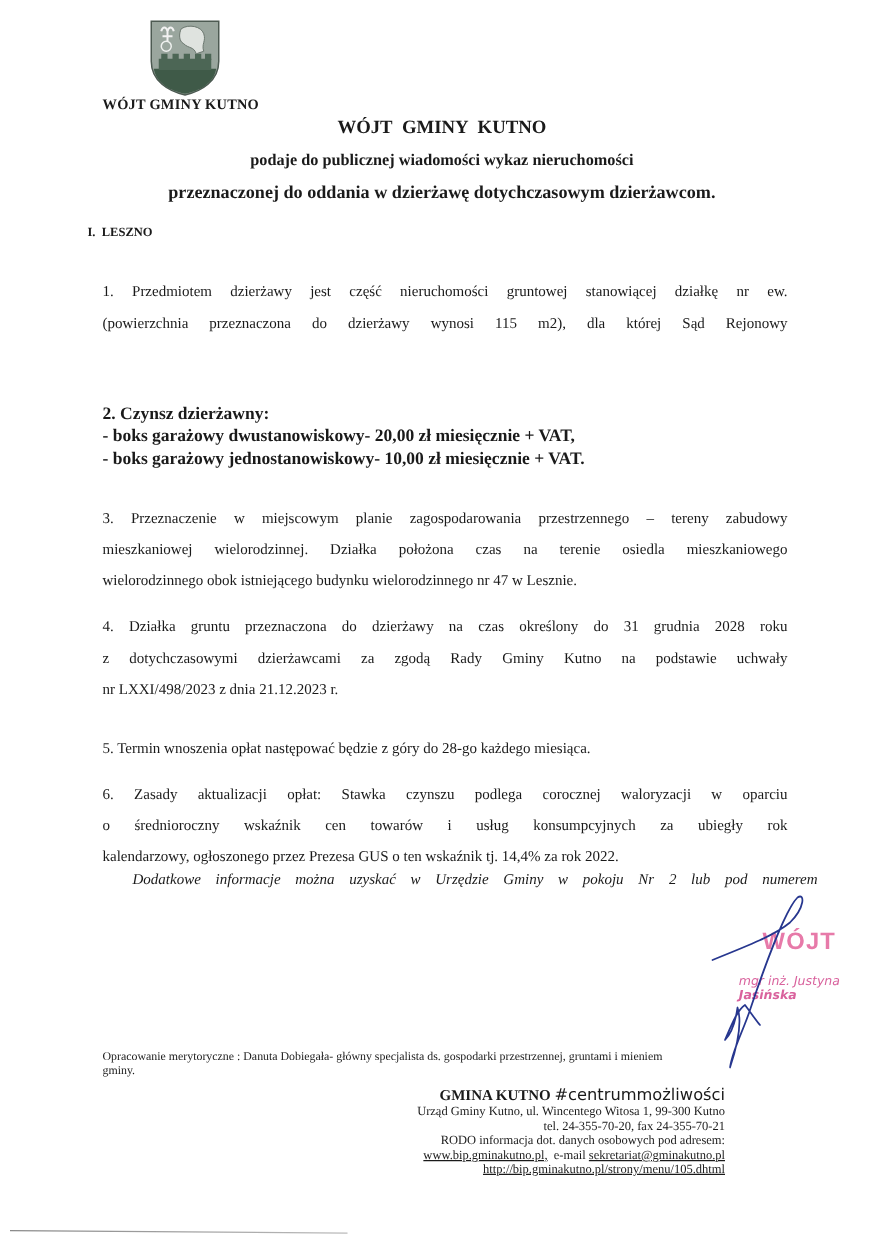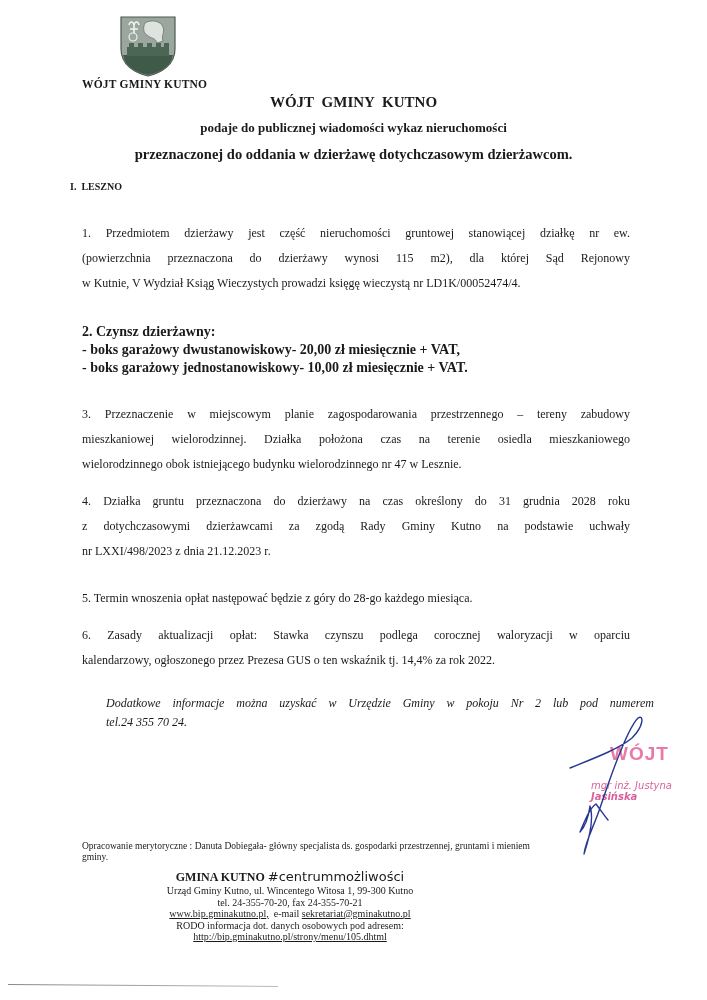--- a/index.html
+++ b/index.html
@@ -24,21 +24,21 @@
   #p5 { top: 586px; }
   #p6 { top: 623px; }
   #p7 { top: 694px; font-style: italic; line-height: 19px; margin-left: 24px; }
   #stamp-title { left: 610px; top: 743px; font-family: Liberation Sans, sans-serif; font-weight: bold;
                  font-size: 19px; color: #e77aa9; letter-spacing: 1px; }
   #stamp-name { left: 591px; top: 780px; font-family: "DejaVu Sans", sans-serif; font-style: italic;
                 font-size: 10px; color: #d9629d; }
   #stamp-name b { font-weight: bold; }
   #signature { left: 560px; top: 708px; width: 110px; height: 150px; }
   #footer-note { left: 82px; top: 841px; width: 460px; font-size: 9.5px; line-height: 11px; }
-  #footer { left: 0; width: 580px; top: 869px; text-align: center; font-size: 10px; line-height: 11.5px; }
+  #footer { left: 0; width: 580px; top: 869px; text-align: right; font-size: 10px; line-height: 11.5px; }
   #footer .brand { font-size: 12px; line-height: 15px; }
   #footer .brand b { font-weight: bold; }
   #footer .brand span.tag { font-family: "DejaVu Sans", sans-serif; font-size: 13px; font-weight: normal; }
   #footer a { color: #1a1a1a; text-decoration: underline; }
   #scan-line { left: 8px; top: 985px; width: 270px; height: 1px; background: linear-gradient(90deg,#888,#bbb); transform: rotate(0.4deg); }
 </style>
 </head>
 <body>
 
 <svg id="crest" class="abs" viewBox="0 0 62 62">
@@ -61,21 +61,20 @@
 <div id="subtitle1" class="abs center">podaje do publicznej wiadomości wykaz nieruchomości</div>
 <div id="subtitle2" class="abs center">przeznaczonej do oddania w dzierżawę dotychczasowym dzierżawcom.</div>
 
 <div id="section-head" class="abs">
   <span>I.</span>&nbsp;&nbsp;<span>LESZNO</span>
 </div>
 
 <div id="p1" class="abs para">
   <span class="line">1. Przedmiotem dzierżawy jest część nieruchomości gruntowej stanowiącej działkę nr ew.</span>
   <span class="line">(powierzchnia przeznaczona do dzierżawy wynosi 115 m2), dla której Sąd Rejonowy</span>
-  <span class="line last">w Kutnie, V Wydział Ksiąg Wieczystych  prowadzi księgę wieczystą nr LD1K/00052474/4.</span>
 </div>
 
 <div id="p2" class="abs para">
   <span class="line">2. Czynsz dzierżawny:</span>
   <span class="line">-  boks garażowy dwustanowiskowy- 20,00 zł miesięcznie + VAT,</span>
   <span class="line">-  boks garażowy jednostanowiskowy- 10,00 zł miesięcznie + VAT.</span>
 </div>
 
 <div id="p3" class="abs para">
   <span class="line">3. Przeznaczenie w miejscowym planie zagospodarowania przestrzennego – tereny zabudowy</span>
@@ -88,43 +87,43 @@
   <span class="line">z dotychczasowymi dzierżawcami za zgodą Rady Gminy Kutno na podstawie uchwały</span>
   <span class="line last">nr LXXI/498/2023 z dnia 21.12.2023 r.</span>
 </div>
 
 <div id="p5" class="abs para">
   <span class="line last">5. Termin wnoszenia opłat następować będzie z góry do 28-go każdego miesiąca.</span>
 </div>
 
 <div id="p6" class="abs para">
   <span class="line">6. Zasady aktualizacji opłat: Stawka czynszu podlega corocznej waloryzacji w oparciu</span>
+  <span class="line">o średnioroczny wskaźnik cen towarów i usług konsumpcyjnych za ubiegły rok</span>
   <span class="line last">kalendarzowy, ogłoszonego przez Prezesa GUS o ten wskaźnik tj. 14,4% za rok 2022.</span>
 </div>
 
 <div id="p7" class="abs para">
   <span class="line">Dodatkowe informacje można uzyskać w Urzędzie Gminy w pokoju Nr 2 lub pod numerem</span>
-  <span class="line last">tel.24 355 70 24.</span>
 </div>
 
 <div id="stamp-title" class="abs">WÓJT</div>
 <div id="stamp-name" class="abs"><span>mgr inż. Justyna </span><b>Jasińska</b></div>
 
 <svg id="signature" class="abs" viewBox="0 0 110 150">
   <path d="M10 60 C40 48 60 40 72 30 C84 18 84 6 78 10 C68 20 50 70 40 100 C34 118 26 132 24 146 C30 128 34 110 30 98 C28 112 24 120 20 124 C26 110 30 100 36 96 C42 104 46 110 48 112" fill="none" stroke="#27378f" stroke-width="1.4" stroke-linecap="round" stroke-linejoin="round"></path>
 </svg>
 
 <div id="footer-note" class="abs">Opracowanie merytoryczne : Danuta Dobiegała- główny specjalista ds. gospodarki przestrzennej, gruntami i mieniem gminy.</div>
 
 <div id="footer" class="abs">
   <div class="brand"><b>GMINA KUTNO</b> <span class="tag">#centrummożliwości</span></div>
   <div>Urząd Gminy Kutno, ul. Wincentego Witosa 1, 99-300 Kutno</div>
   <div>tel. 24-355-70-20, fax 24-355-70-21</div>
+  <div>RODO informacja dot. danych osobowych pod adresem:</div>
   <div>
     <a>www.bip.gminakutno.pl,</a>&nbsp;
     <span>e-mail</span>
     <a>sekretariat@gminakutno.pl</a>
   </div>
-  <div>RODO informacja dot. danych osobowych pod adresem:</div>
   <div><a>http://bip.gminakutno.pl/strony/menu/105.dhtml</a></div>
 </div>
 
 <div id="scan-line" class="abs"></div>
 
 </body></html>

